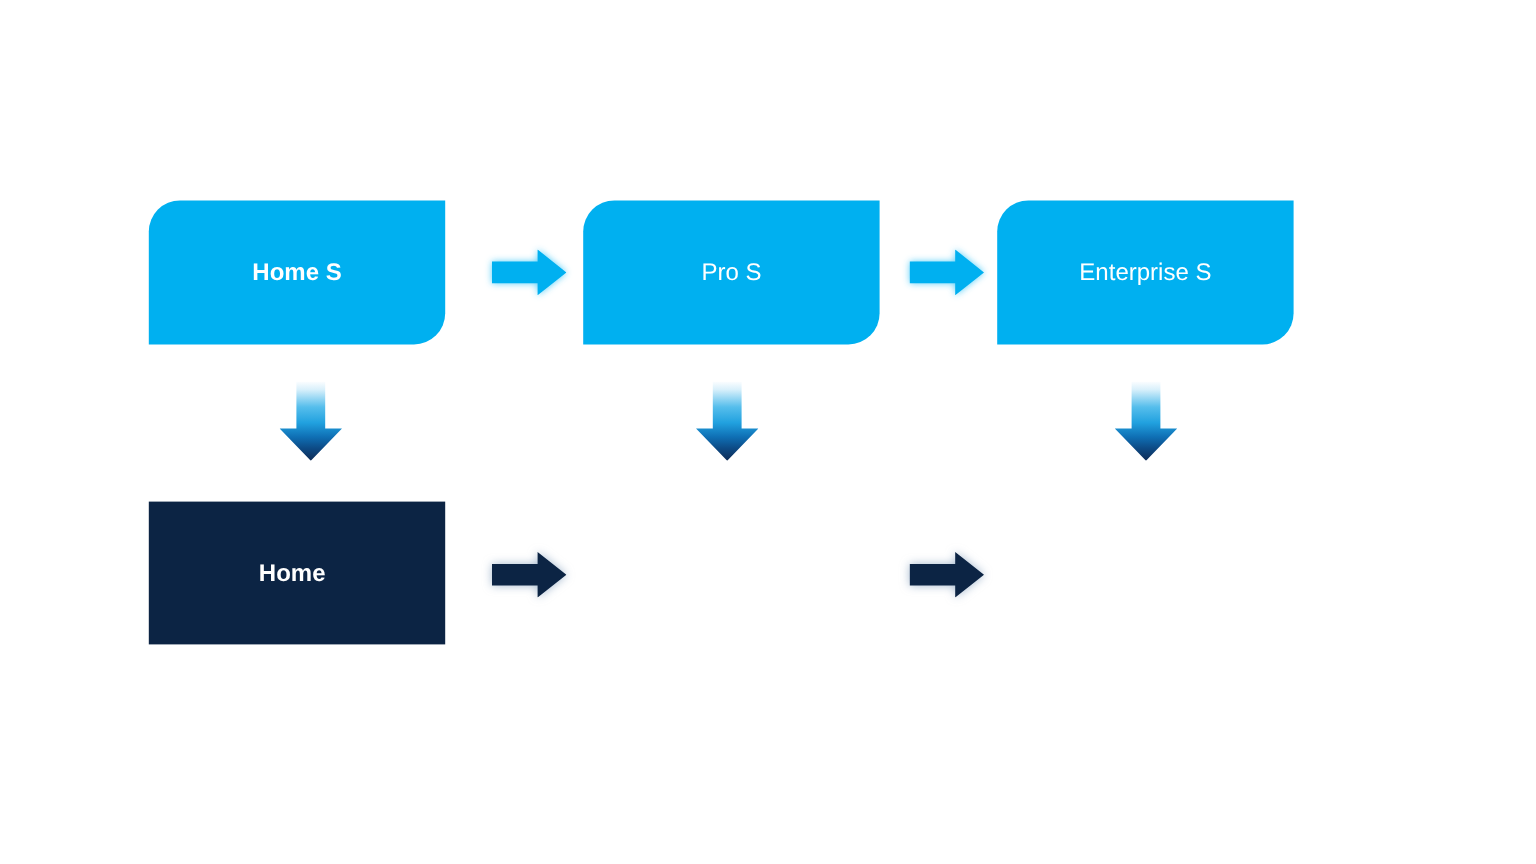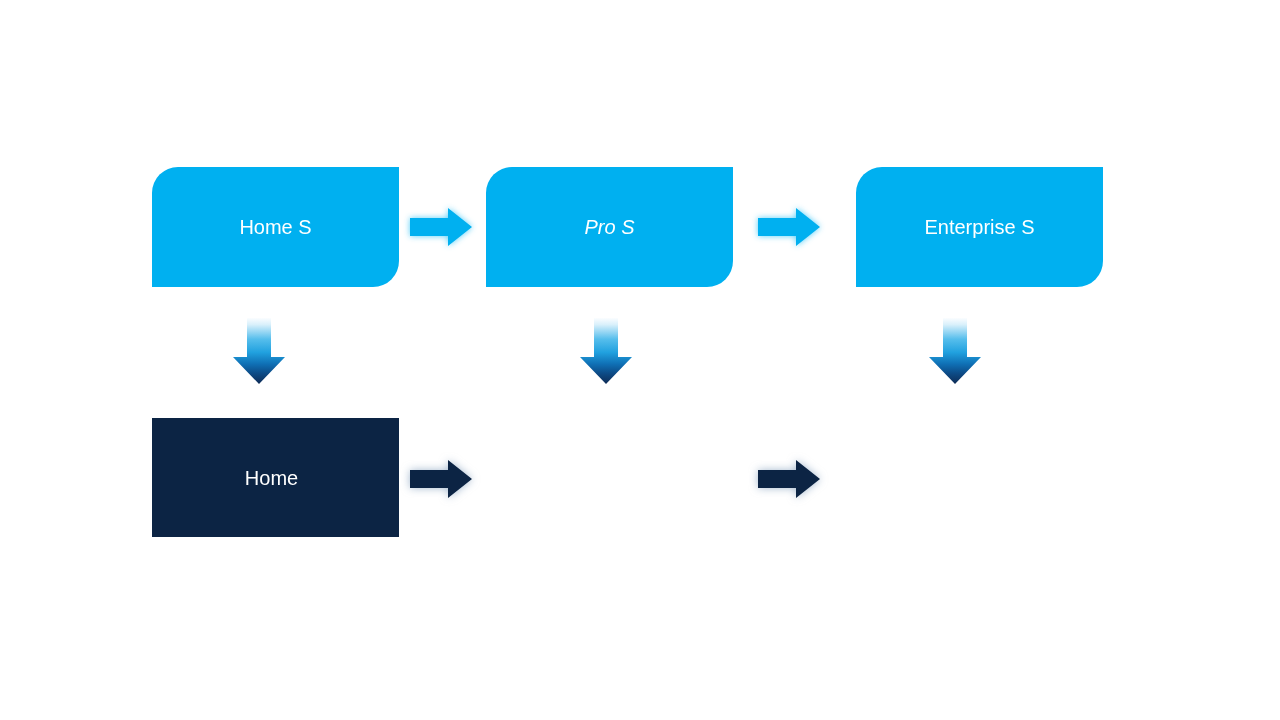--- a/index.html
+++ b/index.html
@@ -33,23 +33,23 @@
     background: #00B0F0;
     border-radius: 26px 0 26px 0;
   }
   .node.bottom-row {
     top: 418px;
     height: 119px;
     background: #0C2444;
     border-radius: 0;
     padding-right: 8px; 
   }
-  .col-1 { left: 152px; }
-  .col-2 { left: 486px; font-style: italic; }
-  .col-3 { left: 856px; }
+  .col-1 { left: 124px; font-weight: bold; }
+  .col-2 { left: 486px; }
+  .col-3 { left: 831px; }
 
   .arrow-right {
     position: absolute;
     width: 62px;
     height: 38px;
   }
   .arrow-right.light { filter: drop-shadow(0 0 3px rgba(77, 203, 248, 0.95)); }
   .arrow-right.dark  { filter: drop-shadow(0 0 4px rgba(115, 146, 180, 0.65)); }
   .arrow-right.row-top    { top: 208px; }
   .arrow-right.row-bottom { top: 460px; }

